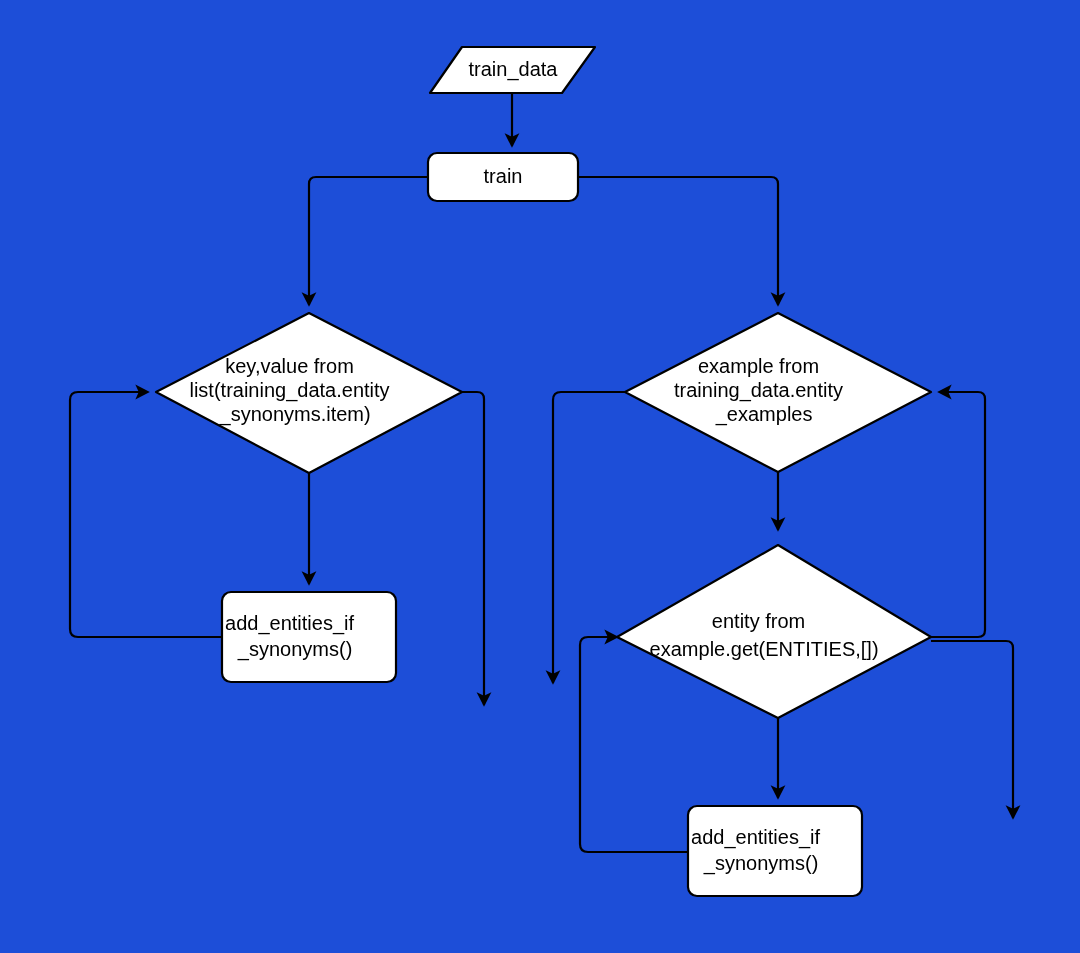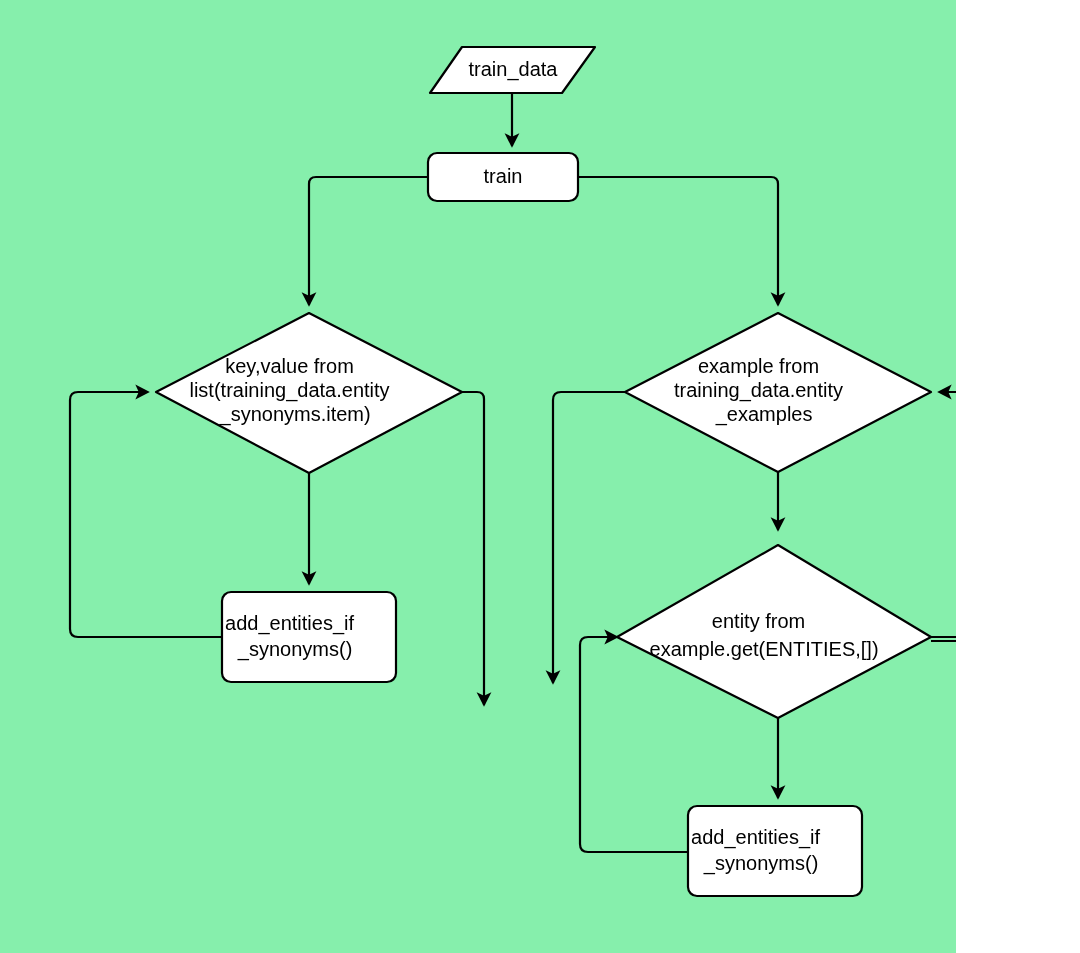--- a/index.html
+++ b/index.html
@@ -2,23 +2,23 @@
 <html><head>
 <meta charset="utf-8">
 <style>
   html, body {
     margin: 0;
     padding: 0;
     background: #ffffff;
   }
   #canvas {
     position: relative;
-    width: 956px;
+    width: 1080px;
     height: 953px;
-    background: #86efac;
+    background: #1d4ed8;
     font-family: "Liberation Sans", sans-serif;
     overflow: hidden;
   }
   svg#flow {
     position: absolute;
     top: 0;
     left: 0;
     width: 1080px;
     height: 953px;
   }

